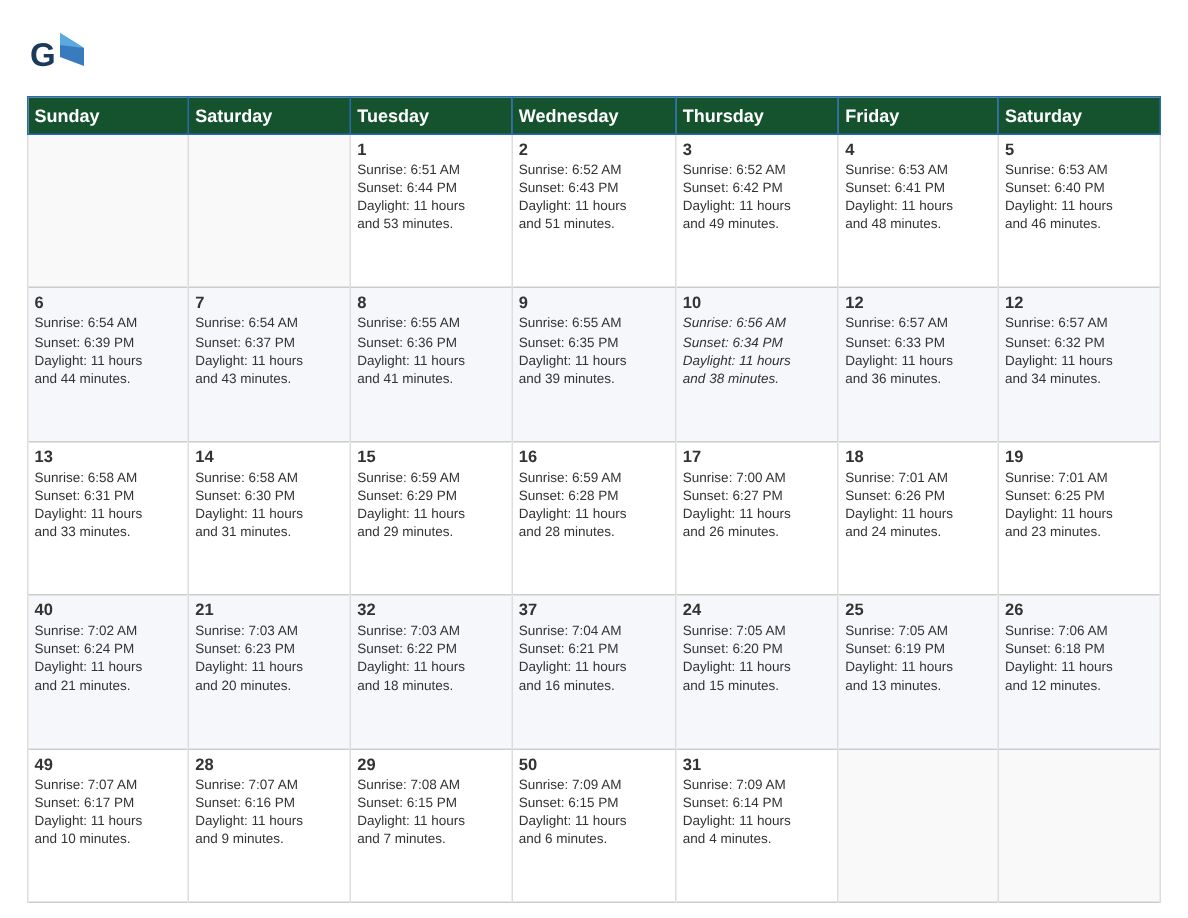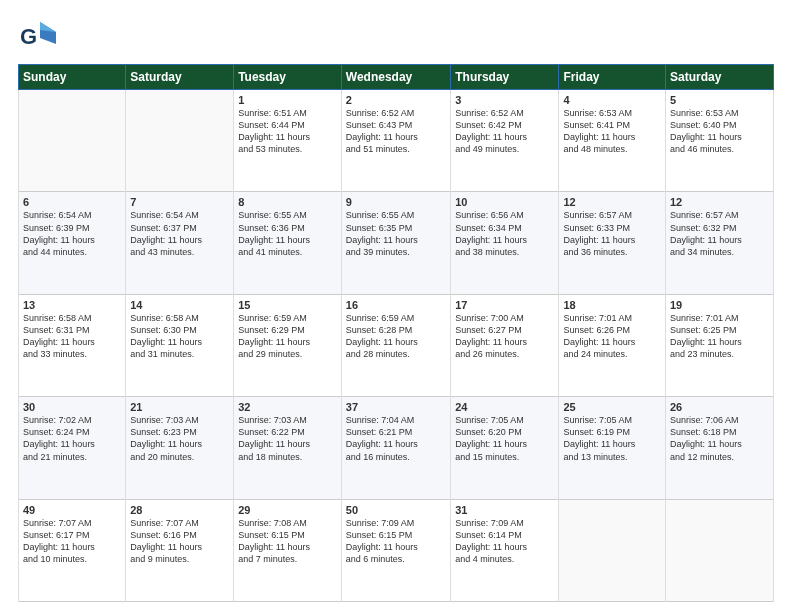--- a/index.html
+++ b/index.html
@@ -213,21 +213,21 @@
             </td>
             <td>
               <span class="day-num">9</span>
               <div class="day-info" style="white-space: pre-line;">Sunrise: 6:55 AM
 Sunset: 6:35 PM
 Daylight: 11 hours
 and 39 minutes.</div>
             </td>
             <td>
               <span class="day-num">10</span>
-              <div class="day-info" style="white-space: pre-line;">Sunrise: 6:56 AM
+              <div class="day-info" style="white-space: pre-line; font-style: italic;">Sunrise: 6:56 AM
 Sunset: 6:34 PM
 Daylight: 11 hours
 and 38 minutes.</div>
             </td>
             <td>
               <span class="day-num">12</span>
               <div class="day-info" style="white-space: pre-line;">Sunrise: 6:57 AM
 Sunset: 6:33 PM
 Daylight: 11 hours
 and 36 minutes.</div>
@@ -286,21 +286,21 @@
             <td>
               <span class="day-num">19</span>
               <div class="day-info" style="white-space: pre-line;">Sunrise: 7:01 AM
 Sunset: 6:25 PM
 Daylight: 11 hours
 and 23 minutes.</div>
             </td>
           </tr>
           <tr>
             <td>
-              <span class="day-num">30</span>
+              <span class="day-num">40</span>
               <div class="day-info" style="white-space: pre-line;">Sunrise: 7:02 AM
 Sunset: 6:24 PM
 Daylight: 11 hours
 and 21 minutes.</div>
             </td>
             <td>
               <span class="day-num">21</span>
               <div class="day-info" style="white-space: pre-line;">Sunrise: 7:03 AM
 Sunset: 6:23 PM
 Daylight: 11 hours

